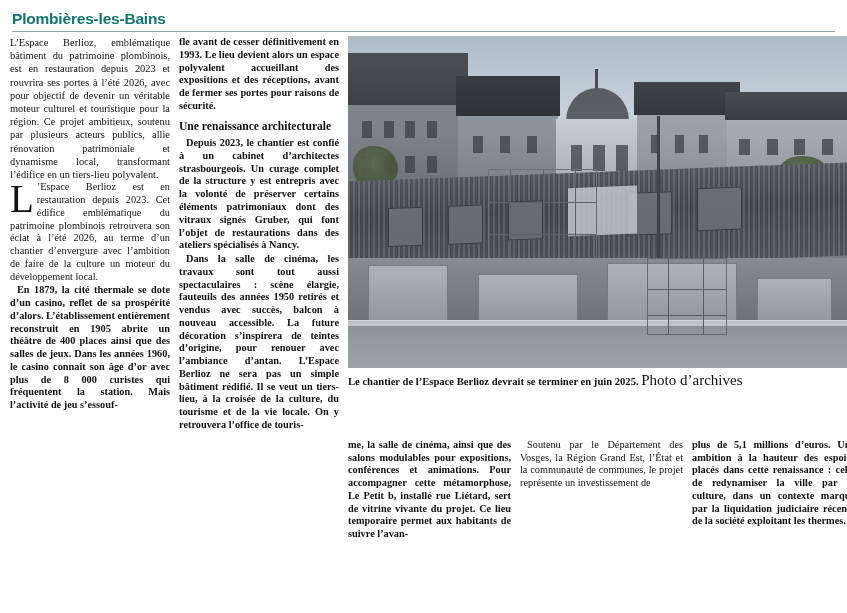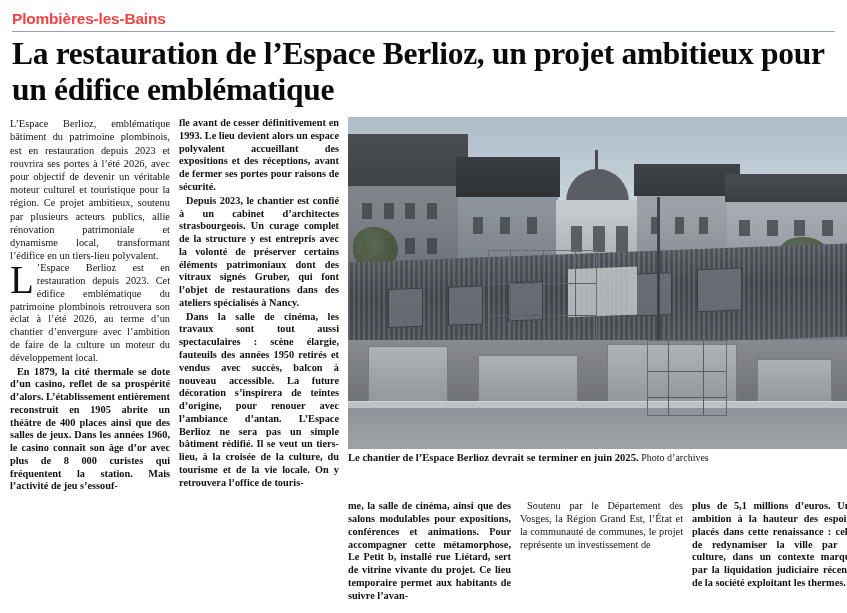--- a/index.html
+++ b/index.html
@@ -18,21 +18,21 @@
     position: relative;
     width: 847px;
     height: 613px;
     box-sizing: border-box;
     padding: 8px 10px 0 10px;
   }
   .kicker {
     font-family: "Liberation Sans", sans-serif;
     font-weight: bold;
     font-size: 15.5px;
-    color: #ef4444;
+    color: #0f766e;
     letter-spacing: -0.2px;
     margin: 2px 0 3px 2px;
   }
   .rule {
     border: none;
     border-top: 1px solid #9aa3b0;
     margin: 0 2px 4px 2px;
   }
   .headline {
     font-family: "Liberation Serif", serif;
@@ -102,21 +102,21 @@
   }
   .caption {
     font-family: "Liberation Serif", serif;
     font-size: 10.6px;
     font-weight: bold;
     margin-top: 3px;
     line-height: 1.2;
   }
   .caption .credit {
     font-weight: normal;
-    font-size: 10px;
+    font-size: 15px;
   }
   .lower {
     display: flex;
     gap: 9px;
     margin-top: 7px;
   }
   .lower .col { width: 160px; flex: 0 0 160px; }
   .lower .col.c3 { width: 163px; flex: 0 0 163px; }
 
   
@@ -249,34 +249,34 @@
   }
 </style>
 </head>
 <body>
 
 <div class="page">
 
   <div class="kicker">Plombières-les-Bains</div>
   <hr class="rule">
 
-  <h1 class="headline">La restauration de l’Espace Berlioz, un projet ambitieux pour un édifice emblématique</h1>
 
   <div class="content">
 
     <div class="col">
       <div class="lead">
         <p>L’Espace Berlioz, emblématique bâtiment du patrimoine plombinois, est en restauration depuis 2023 et rouvrira ses portes à l’été 2026, avec pour objectif de devenir un véritable moteur culturel et touristique pour la région. Ce projet ambitieux, soutenu par plusieurs acteurs publics, allie rénovation patrimoniale et dynamisme local, transformant l’édifice en un tiers-lieu polyvalent.</p>
       </div>
       <p class="dropcap-par"><span class="dropcap">L</span><span>’Espace Berlioz est en restauration depuis 2023. Cet édifice emblématique du patrimoine plombinois retrouvera son éclat à l’été 2026, au terme d’un chantier d’envergure avec l’ambition de faire de la culture un moteur du développement local.</span></p>
       <p>En 1879, la cité thermale se dote d’un casino, reflet de sa prospérité d’alors. L’établissement entièrement reconstruit en 1905 abrite un théâtre de 400 places ainsi que des salles de jeux. Dans les années 1960, le casino connaît son âge d’or avec plus de 8 000 curistes qui fréquentent la station. Mais l’activité de jeu s’essouf-</p>
     </div>
 
     <div class="col">
       <p class="noind">fle avant de cesser définitivement en 1993. Le lieu devient alors un espace polyvalent accueillant des expositions et des réceptions, avant de fermer ses portes pour raisons de sécurité.</p>
+      <p class="subhead">Une renaissance architecturale</p>
       <p>Depuis 2023, le chantier est confié à un cabinet d’architectes strasbourgeois. Un curage complet de la structure y est entrepris avec la volonté de préserver certains éléments patrimoniaux dont des vitraux signés Gruber, qui font l’objet de restaurations dans des ateliers spécialisés à Nancy.</p>
       <p>Dans la salle de cinéma, les travaux sont tout aussi spectaculaires : scène élargie, fauteuils des années 1950 retirés et vendus avec succès, balcon à nouveau accessible. La future décoration s’inspirera de teintes d’origine, pour renouer avec l’ambiance d’antan. L’Espace Berlioz ne sera pas un simple bâtiment rédifié. Il se veut un tiers-lieu, à la croisée de la culture, du tourisme et de la vie locale. On y retrouvera l’office de touris-</p>
     </div>
 
     <div class="figure">
       <div class="photo">
         <div class="sky"></div>
 
         <div class="skyline-building b1">
           <div class="roof"></div>

